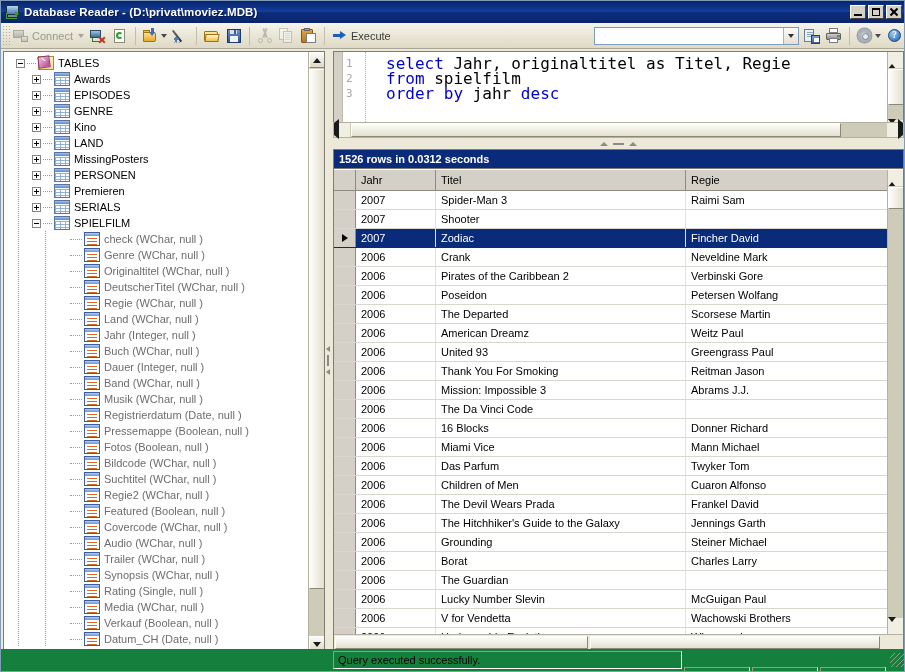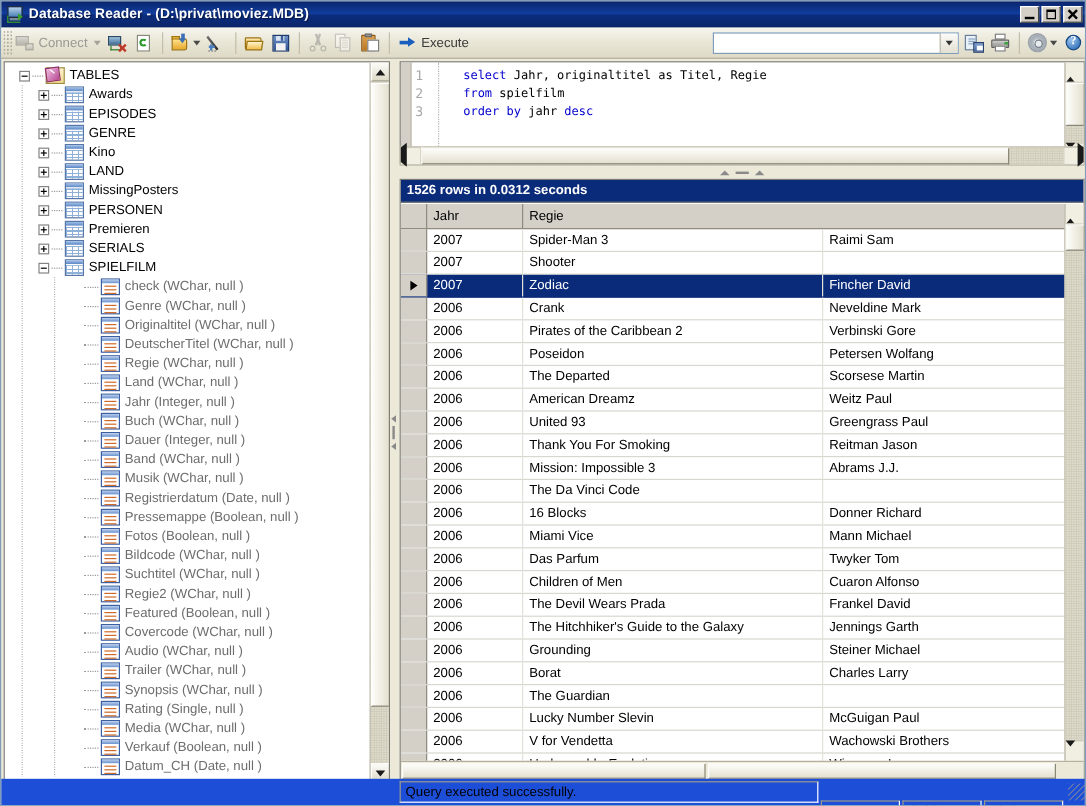--- a/index.html
+++ b/index.html
@@ -311,21 +311,21 @@
     background: #fff; border-right: 1px dotted #b4b4b4;
     padding-top: 4px; text-align: left;
   }
   .linenums div {
     font-family: "DejaVu Sans Mono", monospace; font-size: 11px; color: #a8a8a8;
     height: 15px; line-height: 15px; padding-left: 2px;
   }
   .code {
     position: absolute; left: 34px; top: 0; right: 17px; height: 100%;
     padding-top: 4px; padding-left: 18px;
-    font-family: "DejaVu Sans Mono", monospace; font-size: 10px; color: #000;
+    font-family: "DejaVu Sans Mono", monospace; font-size: 16px; color: #000;
     white-space: pre; overflow: hidden;
   }
   .code div { height: 15px; line-height: 15px; }
   .kw { color: #0000cd; }
 
   .ed-sbv {
     position: absolute; right: 0; top: 0; width: 16px; bottom: 0;
     background: #f1efe2; border-left: 1px solid #b5b1a1;
   }
 
@@ -387,21 +387,21 @@
     background: #ece9d8; border-top: 1px solid #b5b1a1;
     display: flex; align-items: center;
   }
   .grid-sbh .seg { height: 13px; margin: 0 1px;
     background: linear-gradient(to bottom,#fdfdfa,#e4e0cf);
     border: 1px solid #fff; border-right-color: #8c8878; border-bottom-color: #8c8878; }
 
   
   .statusbar {
     position: absolute; left: 0; bottom: 0; width: 905px; height: 22px;
-    background: #1d4ed8; display: flex; align-items: center; padding: 0 2px;
+    background: #15803d; display: flex; align-items: center; padding: 0 2px;
   }
   .sb-pane {
     height: 18px; border: 1px solid; border-color: #9c9889 #fff #fff #9c9889;
     display: flex; align-items: center; padding: 0 4px; font-size: 11px; color: #000;
     margin-right: 2px;
   }
   .sb-msg { flex: 1 1 auto; }
   .sb-fix { width: 66px; flex: 0 0 66px; margin-top: 32px; }
   .sb-grip {
     width: 14px; height: 14px; margin-left: 2px; flex: 0 0 auto;
@@ -967,20 +967,21 @@
     <i class="hs-bar"></i>
     <i class="hs-tri-up"></i>
   </div>
 
   <div class="results">
     <div class="res-header">1526 rows in 0.0312 seconds</div>
     <div class="grid" id="grid">
         <div class="grow hdr">
           <div class="gc c0"></div>
           <div class="gc c1">Jahr</div>
+          <div class="gc c2">Titel</div>
           <div class="gc c3">Regie</div>
         </div>
         <div class="grow">
           <div class="gc c0"></div>
           <div class="gc c1">2007</div>
           <div class="gc c2">Spider-Man 3</div>
           <div class="gc c3">Raimi Sam</div>
         </div>
         <div class="grow">
           <div class="gc c0"></div>

